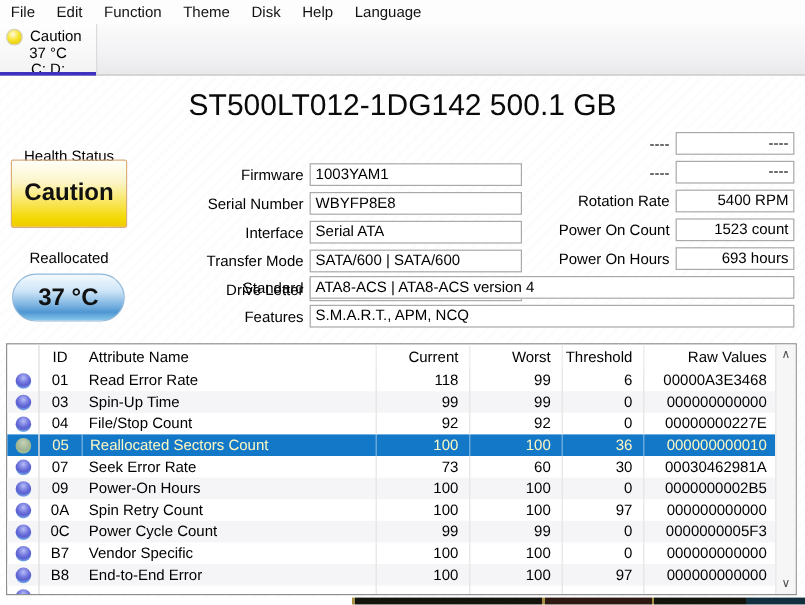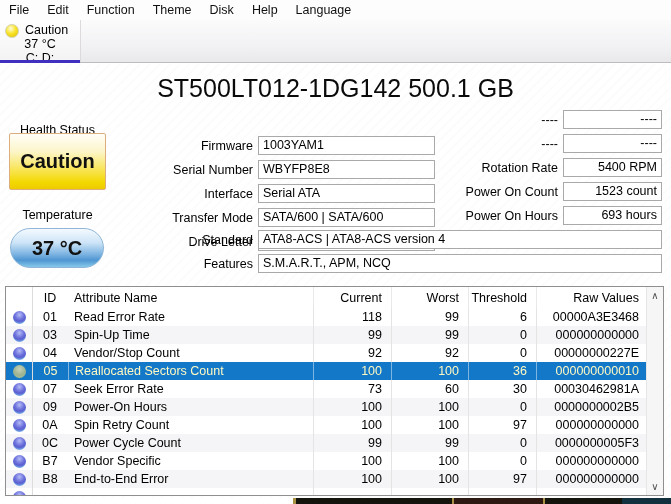--- a/index.html
+++ b/index.html
@@ -162,21 +162,21 @@
       <span class="tab-letters">C: D:</span>
     </div>
   </div>
 
   <div class="main">
     <div class="title">ST500LT012-1DG142 500.1 GB</div>
 
     <div class="health-label">Health Status</div>
     <div class="health-badge">Caution</div>
 
-    <div class="temp-label">Temperature</div>
+    <div class="temp-label">Reallocated</div>
     <div class="temp-badge">37 °C</div>
 
     <div class="info-group g-left">
         <div class="info-row">
           <span class="info-label">Firmware</span>
           <div class="info-field">1003YAM1</div>
         </div>
         <div class="info-row">
           <span class="info-label">Serial Number</span>
           <div class="info-field">WBYFP8E8</div>
@@ -259,21 +259,21 @@
             <div class="t-cell num">99</div>
             <div class="t-cell num">99</div>
             <div class="t-cell num">0</div>
             <div class="t-cell raw">000000000000</div>
           </div>
           <div class="t-grid t-row">
             <div class="t-cell orb-cell">
               <span class="orb good"></span>
             </div>
             <div class="t-cell id">04</div>
-            <div class="t-cell name">Vendor/Stop Count</div>
+            <div class="t-cell name">File/Stop Count</div>
             <div class="t-cell num">92</div>
             <div class="t-cell num">92</div>
             <div class="t-cell num">0</div>
             <div class="t-cell raw">00000000227E</div>
           </div>
           <div class="t-grid t-row alt selected">
             <div class="t-cell orb-cell">
               <span class="orb caution"></span>
             </div>
             <div class="t-cell id">05</div>

